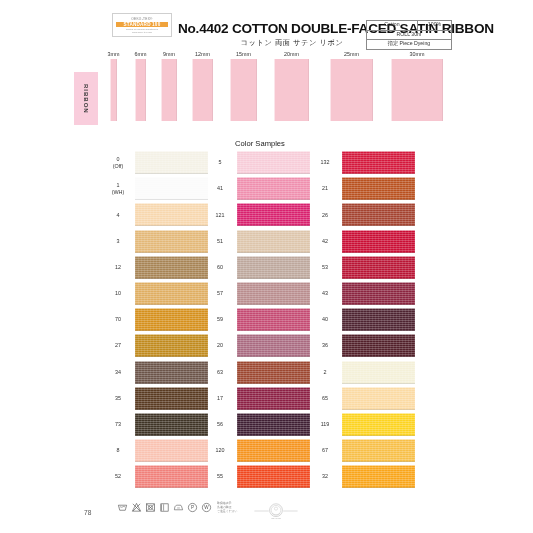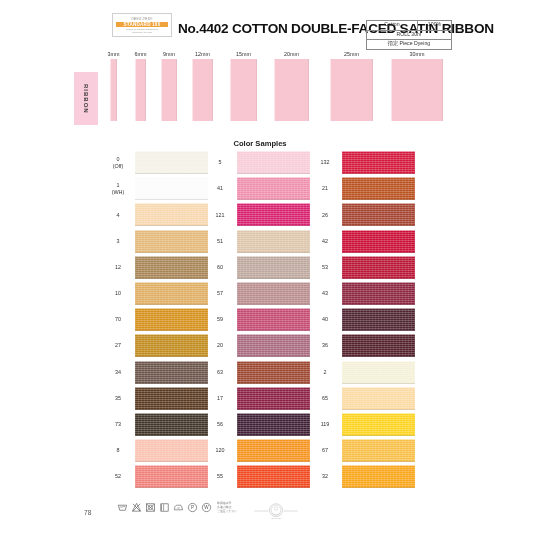--- a/index.html
+++ b/index.html
@@ -62,21 +62,21 @@
   .q-sw{
     background:#f7c6d0;height:62px;
     background-image:repeating-linear-gradient(0deg,rgba(255,255,255,.30) 0 1px,rgba(0,0,0,0) 1px 2px),
                      repeating-linear-gradient(90deg,rgba(255,255,255,.18) 0 1px,rgba(0,0,0,0) 1px 3px);
     box-shadow:inset 1px 0 0 rgba(255,255,255,.55), inset -1px 0 0 rgba(0,0,0,.05);
   }
 
   
   .cs-title{
     position:absolute;left:200px;top:139px;width:120px;text-align:center;
-    font-size:7.6px;color:#222;font-weight:bold;
+    font-size:7.6px;color:#222;
   }
   .cols{position:absolute;left:0;top:151px;width:533px;}
   .col{position:absolute;top:0;}
   .row{position:relative;height:26.2px;}
   .row .num{
     position:absolute;left:0;top:0;width:28px;height:23px;
     display:flex;flex-direction:column;align-items:center;justify-content:center;
     font-size:5.4px;color:#333;line-height:1.25;
   }
   .row .sw{
@@ -102,20 +102,21 @@
   <div class="header">
 
     <div class="oeko">
       <div class="l1">OEKO-TEX®</div>
       <div class="l2">STANDARD 100</div>
       <div class="l3">Tested for harmful substances<br>www.oeko-tex.com</div>
       <div class="dot"></div>
     </div>
 
     <div class="title">No.4402 COTTON DOUBLE-FACED SATIN  RIBBON</div>
+    <div class="subtitle">コットン 両面 サテン リボン</div>
 
     <table class="spec">
       <tbody>
           <tr>
         <td class="lbl">Cotton</td>
         <td>100%</td>
       </tr>
       <tr>
         <td colspan="2">ROLL 30m</td>
       </tr>

